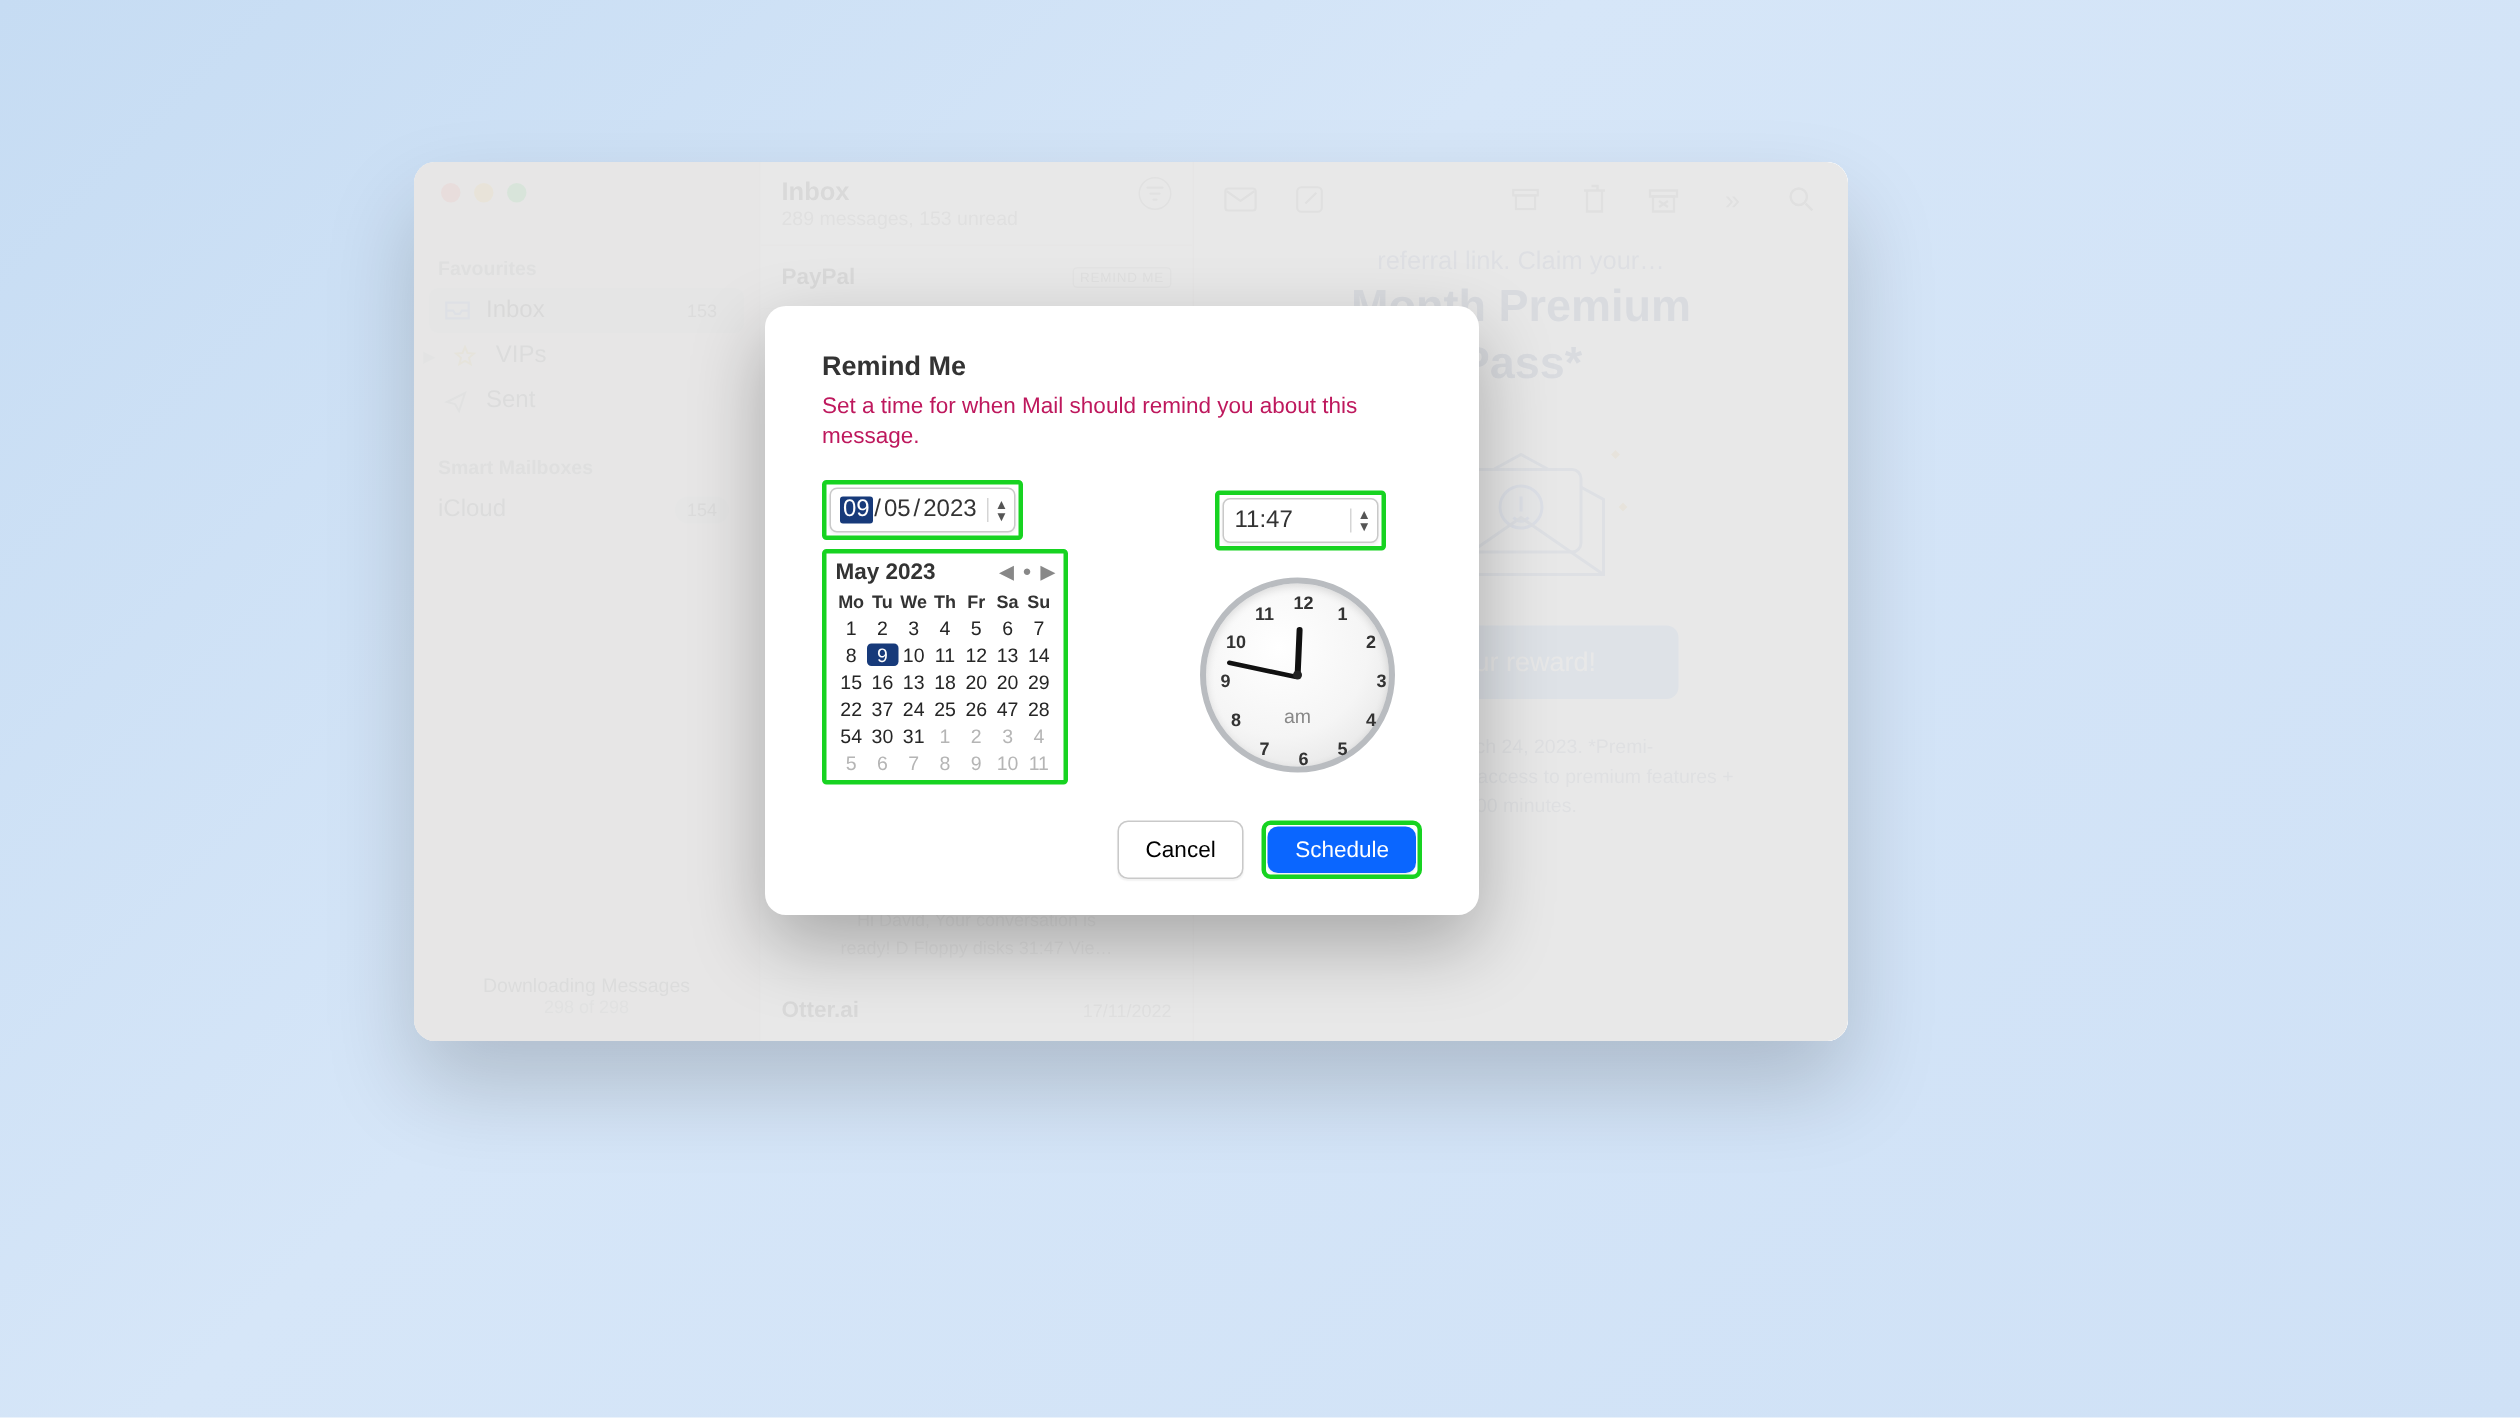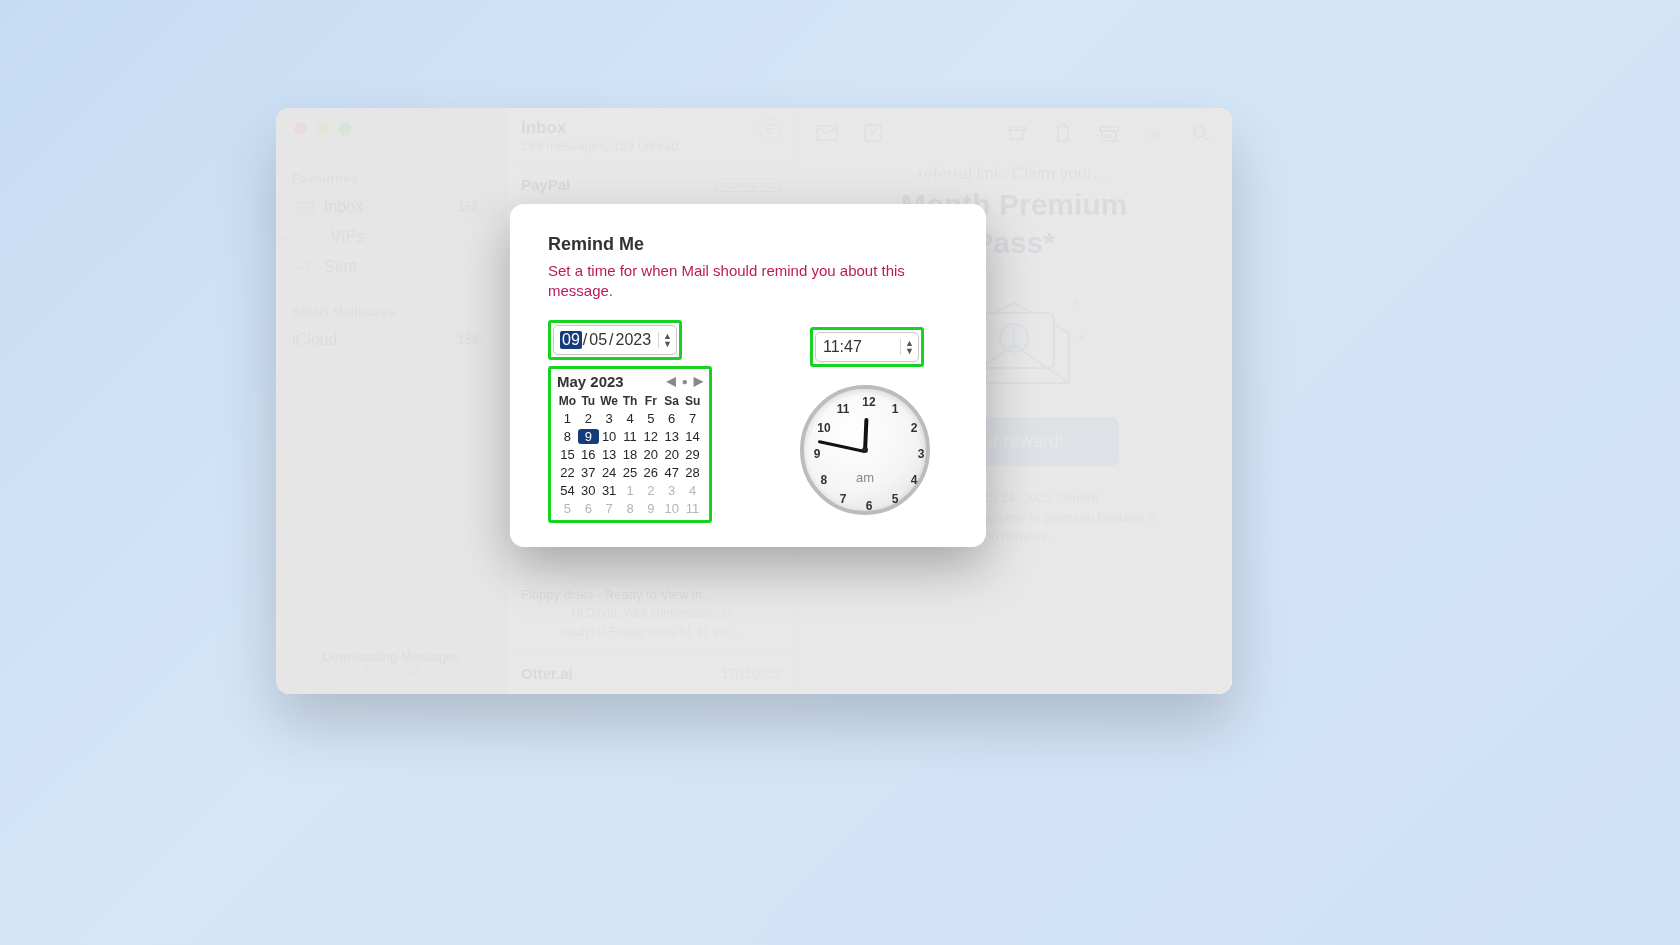--- a/index.html
+++ b/index.html
@@ -357,13 +357,19 @@
               <span class="clk-num" style="left: 65px; top: 13px;">12</span>
             </div>
           <div class="hand h" id="hand-h" style="transform: rotate(-87.5deg);"></div>
           <div class="hand m" id="hand-m" style="transform: rotate(192deg);"></div>
           <div class="clk-center"></div>
         </div>
       </div>
     </div>
   </div>
 
+  <div class="modal-actions">
+    <button class="btn">Cancel</button>
+    <span class="btn-hl">
+      <button class="btn primary">Schedule</button>
+    </span>
+  </div>
 </div>
 
 </body></html>

